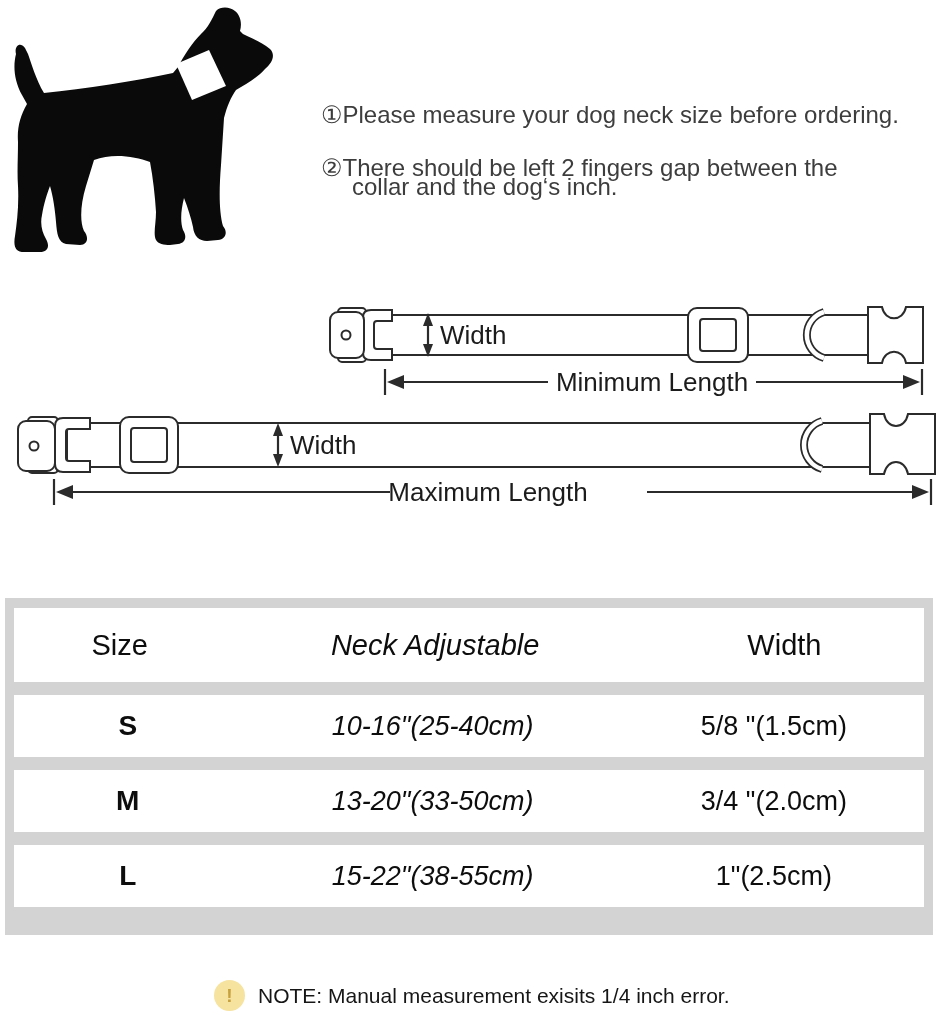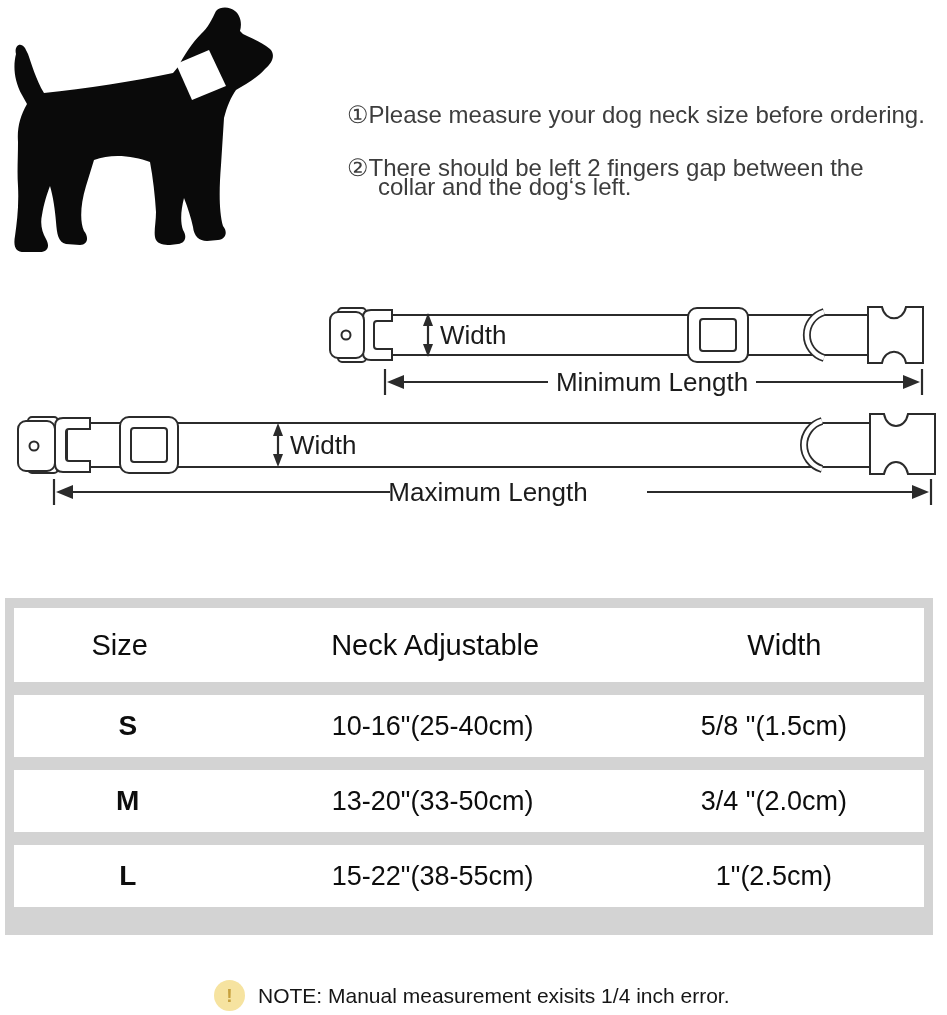--- a/index.html
+++ b/index.html
@@ -8,21 +8,20 @@
     background:#ffffff;
     font-family:"Liberation Sans", sans-serif;
     position:relative;
     overflow:hidden;
   }
   .ins {
     position:absolute;
     color:#3d3d3d;
     font-size:24px;
     white-space:nowrap;
-    margin-left:26px;
   }
   .ins1 { left:321px; top:101px; }
   .ins2 { left:321px; top:154px; }
   .ins3 { left:352px; top:173px; }
 
   svg.art { position:absolute; left:0; top:0; }
   .lineart { stroke:#2b2b2b; stroke-width:2; fill:#ffffff; }
   .dim { stroke:#2b2b2b; stroke-width:2.2; }
   .svgtext { fill:#1c1c1c; font-family:"Liberation Sans", sans-serif; font-size:26px; }
 
@@ -34,21 +33,21 @@
     display:flex; flex-direction:column; gap:13px;
   }
   .trow {
     background:#ffffff;
     display:flex; align-items:center;
     height:62px; flex:0 0 62px;
   }
   .trow.thead { height:74px; flex:0 0 74px;gap:32px; }
   .cell { text-align:center; color:#0d0d0d; }
   .c1 { width:25%; }
-  .c2 { width:42%; }
+  .c2 { width:42%;font-style:italic; }
   .c3 { width:33%; }
   .thead .cell { font-size:29px; }
   .size-cell { font-size:28px; font-weight:bold; }
   .val-cell { font-size:27px; }
 
   .note {
     position:absolute; left:214px; top:980px;
     display:flex; align-items:center; gap:13px;
   }
   .note-icon {
@@ -57,21 +56,21 @@
     text-align:center; line-height:31px;
     font-size:19px; font-weight:bold;
   }
   .note-text { font-size:21px; color:#161616; white-space:nowrap; }
 </style>
 </head>
 <body>
 
 <div class="ins ins1">①Please measure your dog neck size before ordering.</div>
 <div class="ins ins2">②There should be left 2 fingers gap between the</div>
-<div class="ins ins3">collar and the dog‘s left.</div>
+<div class="ins ins3">collar and the dog‘s inch.</div>
 
 <svg class="art" width="947" height="1015" viewBox="0 0 947 1015">
 
   <g>
     <path fill="#0a0a0a" d="M 25,48
       C 20,41 14,46 16,54 C 13,66 14,80 22,95 L 27,104
       C 20,116 17,128 18,142 C 18,158 17,172 18,186
       C 19,205 17,222 15,236 C 13,247 16,252 24,252 L 40,252
       C 48,252 50,246 46,239 C 42,232 40,224 42,215
       C 44,203 47,194 50,186 C 53,196 55,210 56,222

